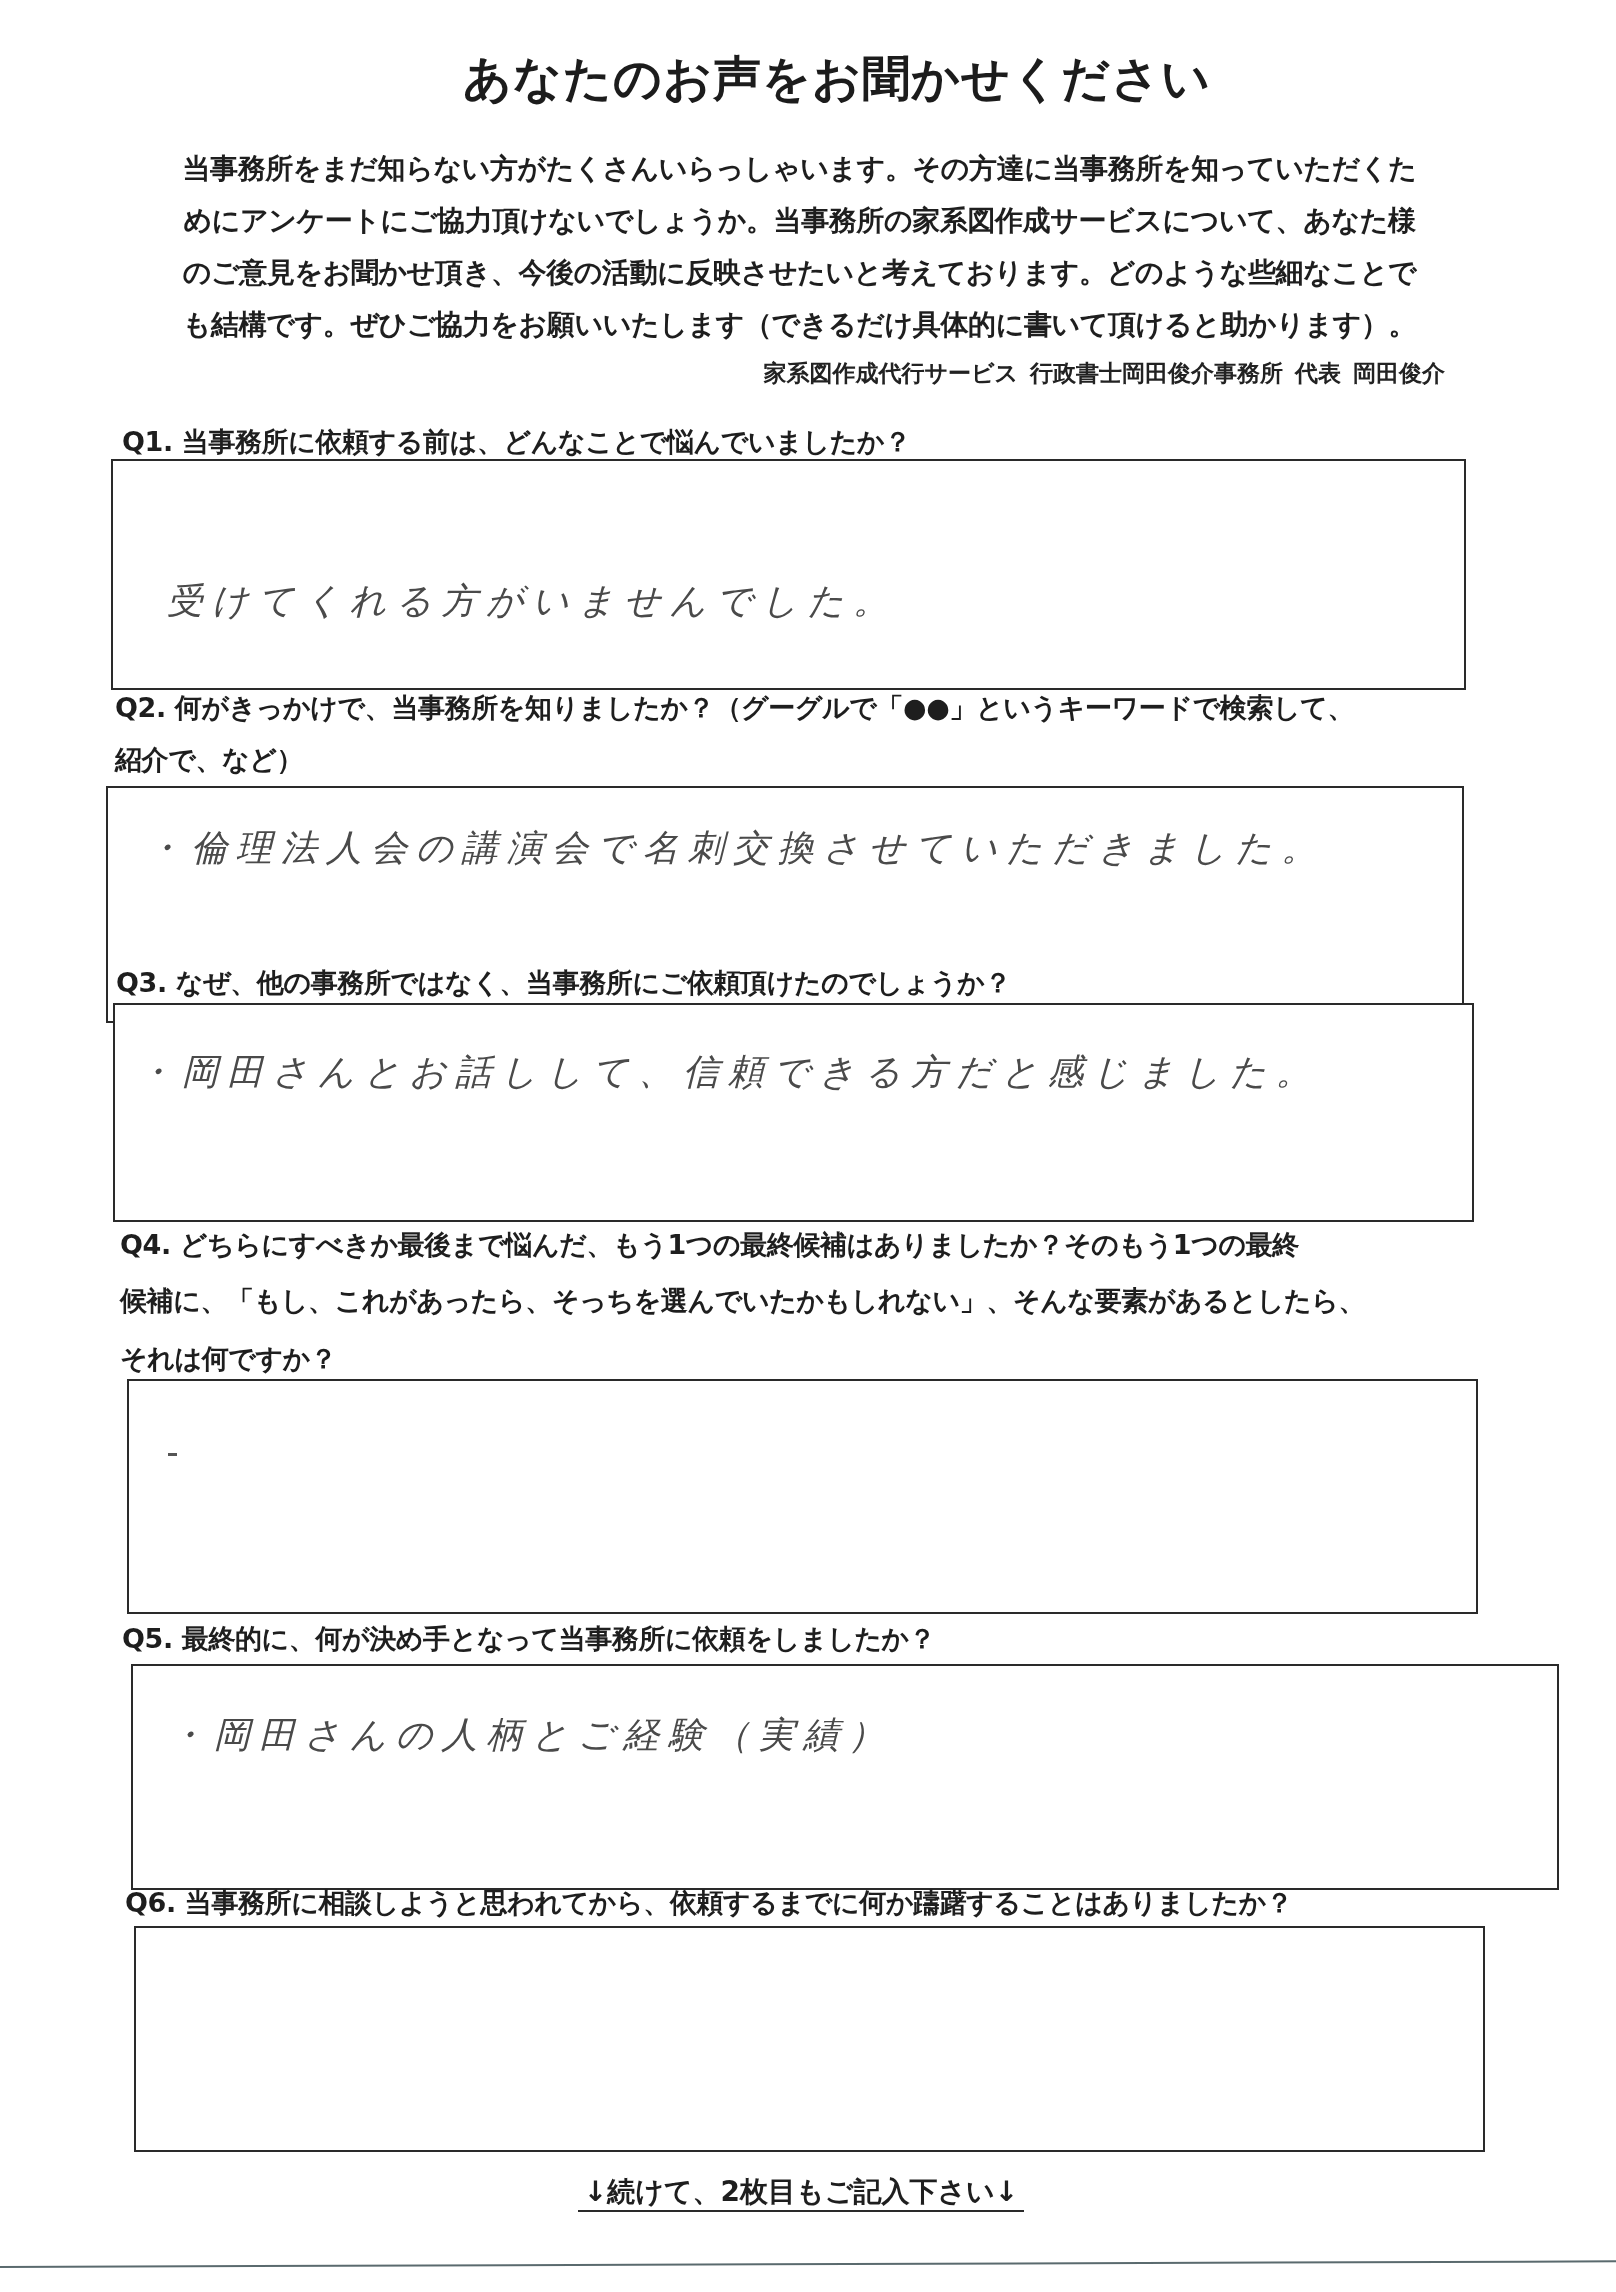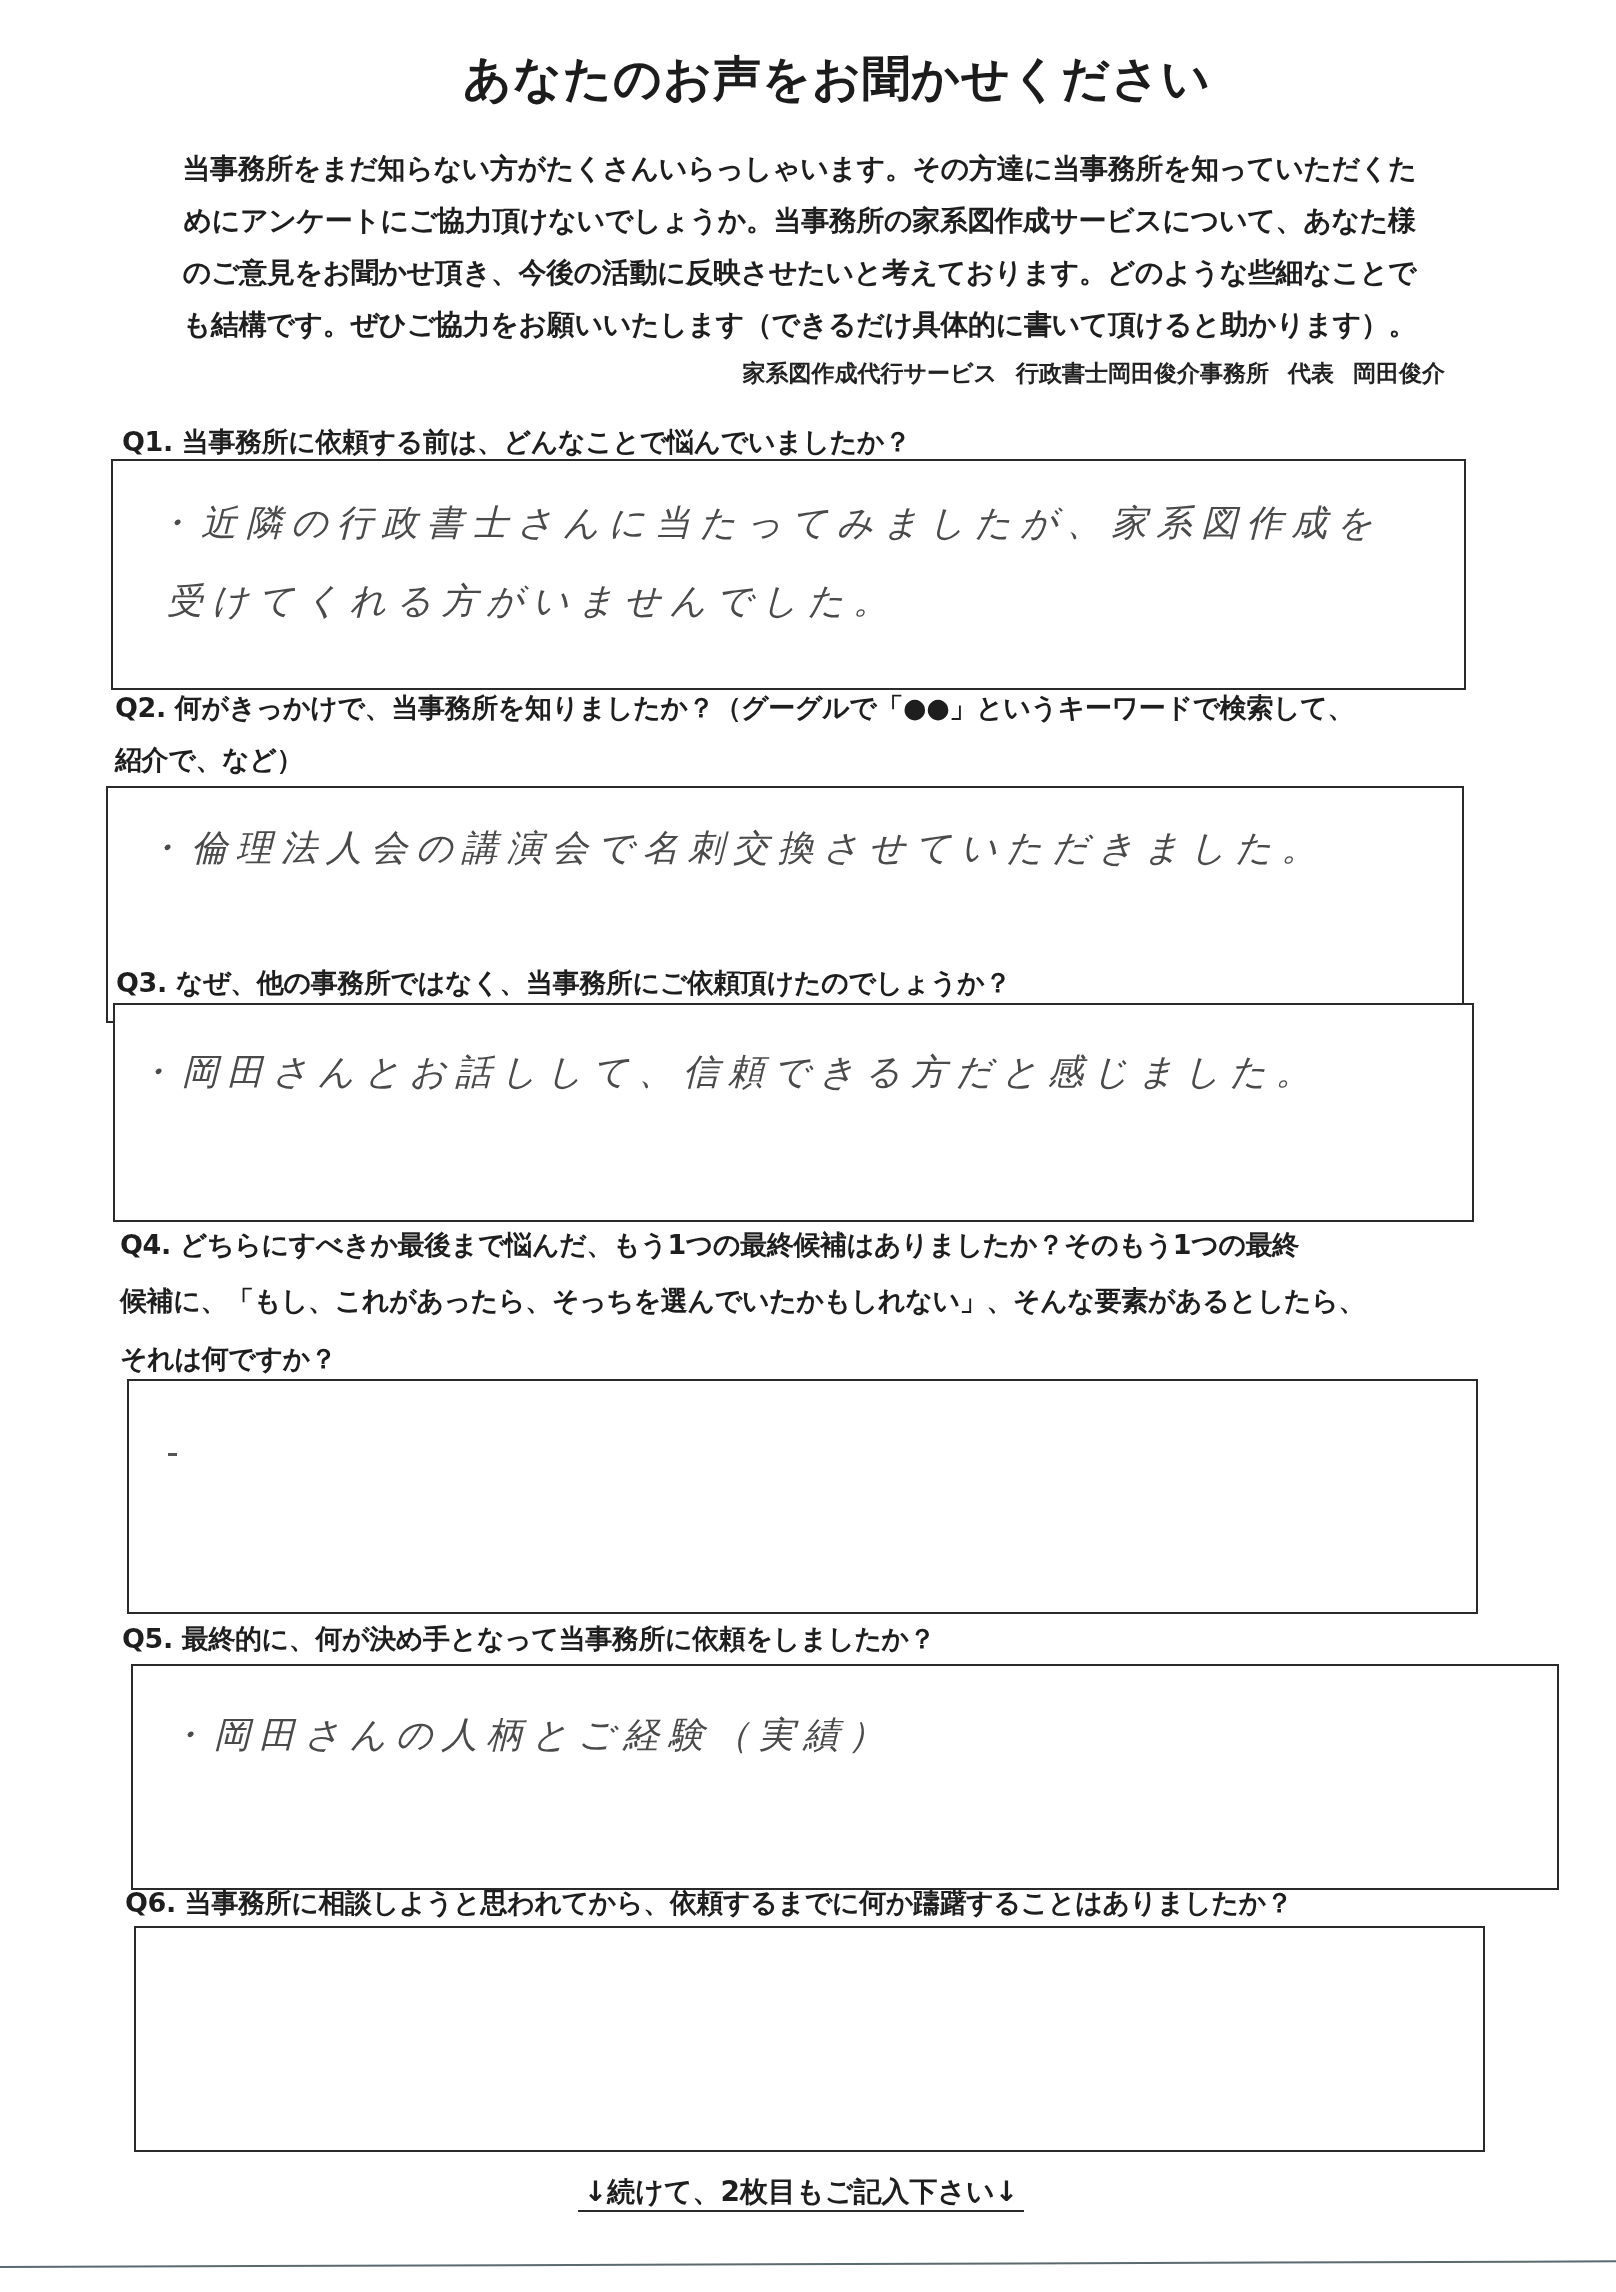--- a/index.html
+++ b/index.html
@@ -18,21 +18,21 @@
     position: absolute; left: 119px; top: 143px; width: 1361px;
     font-size: 28px; font-weight: bold; line-height: 52px; color: #1e1e1e;
     letter-spacing: -0.4px;
   }
   .intro .line { display: block; white-space: nowrap; text-align: center; }
   .signature {
     position: absolute; right: 172px; top: 358px;
     font-size: 23px; font-weight: bold; white-space: nowrap; color: #222;
     letter-spacing: 0px;
   }
-  .signature span { margin-left: 19px; }
+  .signature span { margin-left: 12px; }
   .q-label {
     position: absolute; font-size: 27px; font-weight: bold; color: #1e1e1e;
     white-space: nowrap; letter-spacing: -0.4px;
   }
   .box {
     position: absolute; border: 2.7px solid #2a2a2a; background: #fff; box-sizing: border-box;
   }
   .answer {
     position: absolute; font-family: "DejaVu Serif", "Liberation Serif", serif;
     font-size: 36px; color: #4a4a4a; letter-spacing: 9px; white-space: nowrap;
@@ -64,21 +64,20 @@
   <span class="line">のご意見をお聞かせ頂き、今後の活動に反映させたいと考えております。どのような些細なことで</span>
   <span class="line">も結構です。ぜひご協力をお願いいたします（できるだけ具体的に書いて頂けると助かります）。</span>
 </div>
 
 <div class="signature">
   <span style="margin-left:0">家系図作成代行サービス</span><span>行政書士岡田俊介事務所</span><span>代表</span><span>岡田俊介</span>
 </div>
 
 <div class="q-label" style="left:122px; top:424px;">Q1. 当事務所に依頼する前は、どんなことで悩んでいましたか？</div>
 <div class="box" style="left:111px; top:459px; width:1355px; height:231px;">
-  <div class="answer" style="left:43px; top:38px;">・近隣の行政書士さんに当たってみましたが、家系図作成を</div>
   <div class="answer" style="left:54px; top:116px;">受けてくれる方がいませんでした。</div>
 </div>
 
 <div class="q-label" style="left:115px; top:690px;">Q2. 何がきっかけで、当事務所を知りましたか？（グーグルで「●●」というキーワードで検索して、</div>
 <div class="q-label" style="left:115px; top:742px;">紹介で、など）</div>
 <div class="box" style="left:106px; top:786px; width:1358px; height:237px;">
   <div class="answer" style="left:38px; top:36px;">・倫理法人会の講演会で名刺交換させていただきました。</div>
 </div>
 
 <div class="q-label" style="left:116px; top:965px;">Q3. なぜ、他の事務所ではなく、当事務所にご依頼頂けたのでしょうか？</div>

